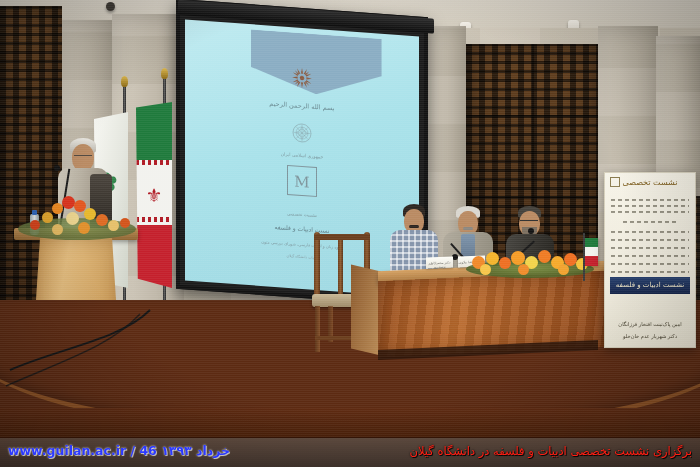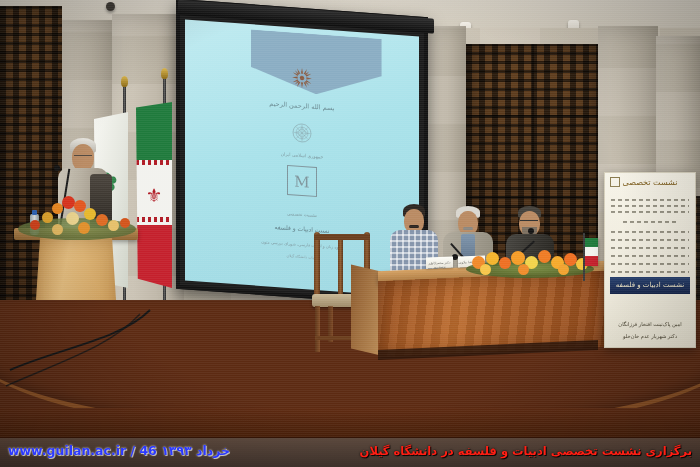--- a/index.html
+++ b/index.html
@@ -170,21 +170,21 @@
     background:linear-gradient(#27406e,#16254a);}
   .bn-blue span{display:block;text-align:center;color:#f3e9c8;font-size:7px;
     margin-top:4px;font-family:"DejaVu Serif",serif;}
   .bn-logo{position:absolute;left:5px;top:4px;width:10px;height:10px;border:1px solid #8a7b4e;}
   .bn-foot1{position:absolute;bottom:20px;width:100%;text-align:center;font-size:5.2px;color:#4a4432;}
   .bn-foot2{position:absolute;bottom:8px;width:100%;text-align:center;font-size:5.2px;color:#4a4432;}
   
   .caption{position:absolute;left:0;bottom:0;width:700px;height:30px;
     background:linear-gradient(180deg,rgba(40,14,4,.62),rgba(20,6,2,.72));
     direction:rtl;}
-  .cap-right{position:absolute;right:8px;top:7px;font-size:11.5px;font-weight:bold;
+  .cap-right{position:absolute;right:8px;top:7px;font-size:11.5px;font-weight:normal;
     color:#ff1f14;text-shadow:0 0 2px rgba(0,0,0,.9),1px 1px 0 rgba(0,0,0,.8);
     font-family:"DejaVu Sans",sans-serif;}
   .cap-left{position:absolute;left:8px;top:6px;font-size:12.5px;font-weight:bold;
     color:#2b39ff;text-shadow:0 0 2px #fff,1px 1px 0 rgba(255,255,255,.55);
     direction:ltr;font-family:"DejaVu Sans",sans-serif;}
   .vignette{position:absolute;inset:0;pointer-events:none;
     background:radial-gradient(ellipse at 50% 45%,rgba(0,0,0,0) 55%,rgba(0,0,0,.30) 100%);}
   .grain{position:absolute;inset:0;pointer-events:none;opacity:.10;
     background-image:repeating-linear-gradient(0deg,rgba(255,255,255,.5) 0 1px,rgba(0,0,0,0) 1px 2px);}
 </style>

